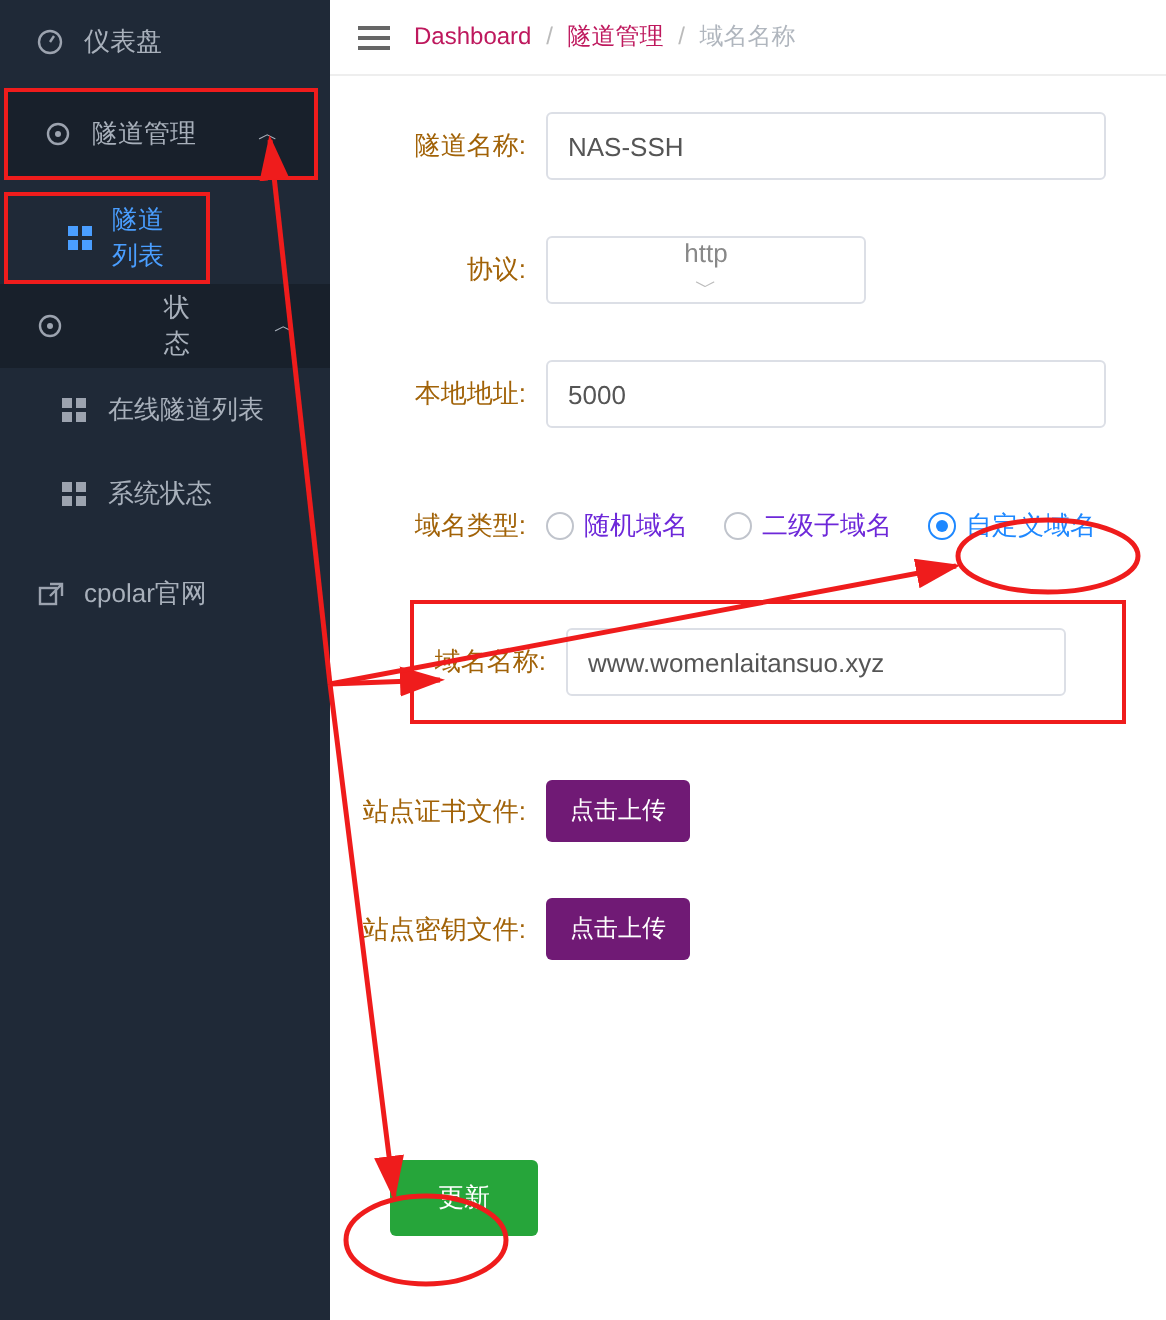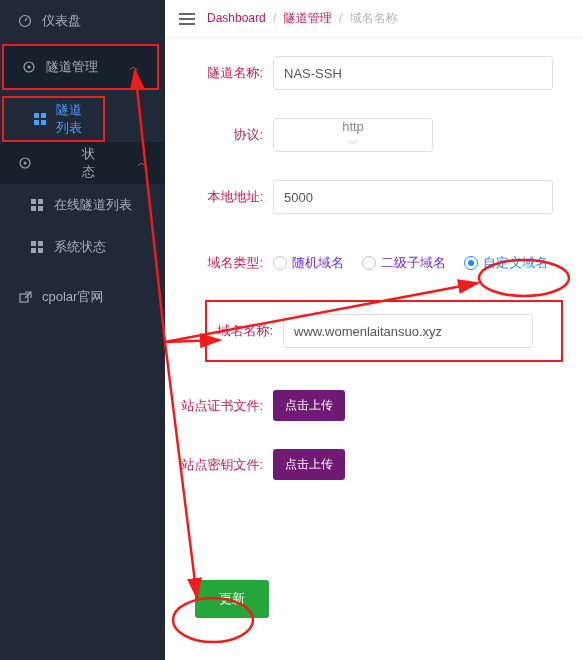--- a/index.html
+++ b/index.html
@@ -14,21 +14,21 @@
 .box-red { border: 2px solid #ef1c1c; }
 .main { flex: 1; background: #fff; display: flex; flex-direction: column; position: relative; }
 .topbar { height: 38px; border-bottom: 1px solid #eee; display: flex; align-items: center; padding: 0 14px; gap: 12px; color: #888; font-size: 12px; }
 .hamb { width: 16px; height: 12px; display: flex; flex-direction: column; justify-content: space-between; cursor: pointer; }
 .hamb span { height: 2px; background: #666; }
 .crumb-link { color: #be185d; }
 .crumb-sep { color: #bbb; margin: 0 4px; }
 .crumb-cur { color: #b0b6be; }
 .form { padding: 18px 20px 10px 10px; }
 .row { display: flex; align-items: center; margin-bottom: 28px; }
-.lbl { width: 98px; text-align: right; color: #be185d; font-size: 13px; padding-right: 10px; }
+.lbl { width: 98px; text-align: right; color: #a16207; font-size: 13px; padding-right: 10px; }
 .input, .select { height: 34px; border: 1px solid #dcdfe6; border-radius: 3px; padding: 0 10px; font-size: 13px; color: #555; background: #fff; flex: 1; max-width: 280px; }
 .select { display: flex; align-items: center; justify-content: space-between; cursor: pointer; color: #888; }
 .select .arr { color: #bbb; font-size: 11px; }
 .radios { display: flex; align-items: center; gap: 18px; flex: 1; }
 .radio { display: flex; align-items: center; gap: 5px; cursor: pointer; font-size: 13px; color: #6d28d9; }
 .rdot { width: 14px; height: 14px; border: 1px solid #c0c4cc; border-radius: 50%; display: inline-flex; align-items: center; justify-content: center; }
 .rdot.on { border-color: #1e88ff; }
 .rdot.on::after { content: ""; width: 6px; height: 6px; background: #1e88ff; border-radius: 50%; }
 .radio.sel { color: #1e88ff; }
 .btn-up { background: #701a75; color: #fff; border: none; border-radius: 3px; padding: 7px 12px; font-size: 12px; cursor: pointer; }

